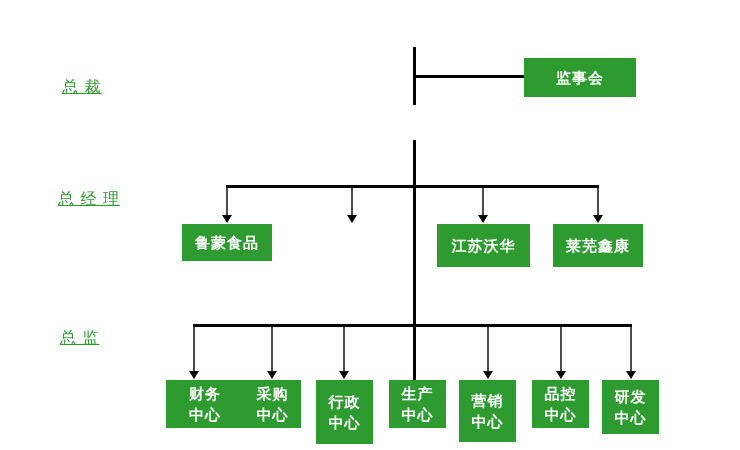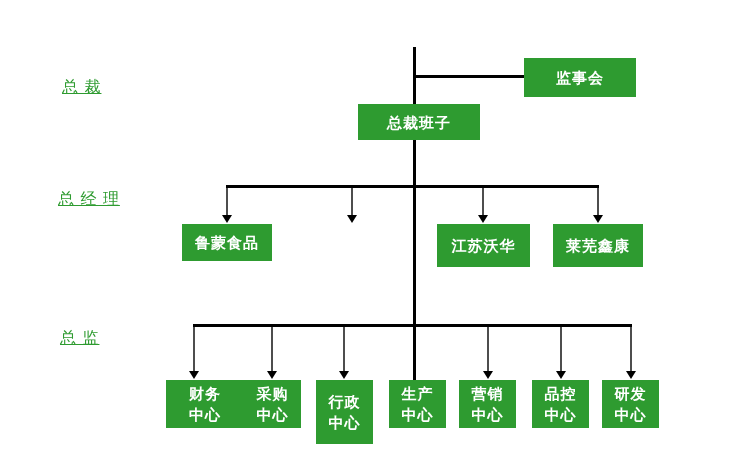--- a/index.html
+++ b/index.html
@@ -73,34 +73,33 @@
   <div class="arrow" style="left:593px;top:188px;height:35px"></div>
 
   <div class="arrow" style="left:189px;top:327px;height:52px"></div>
   <div class="arrow" style="left:267px;top:327px;height:52px"></div>
   <div class="arrow" style="left:339px;top:327px;height:52px"></div>
   <div class="arrow" style="left:483px;top:327px;height:52px"></div>
   <div class="arrow" style="left:556px;top:327px;height:52px"></div>
   <div class="arrow" style="left:626px;top:327px;height:52px"></div>
 
   <div class="node" style="left:524px;top:58px;width:112px;height:39px">监事会</div>
-  <div class="node" style="left:358px;top:104px;width:122px;height:36px">总裁班子</div>
 
   <div class="node" style="left:182px;top:224px;width:90px;height:37px">鲁蒙食品</div>
   <div class="node" style="left:437px;top:224px;width:93px;height:43px">江苏沃华</div>
   <div class="node" style="left:553px;top:224px;width:90px;height:43px">莱芜鑫康</div>
 
   <div class="node" style="left:166px;top:380px;width:78px;height:48px">财务
 中心</div>
   <div class="node" style="left:244px;top:380px;width:57px;height:48px">采购
 中心</div>
   <div class="node" style="left:316px;top:380px;width:57px;height:64px">行政
 中心</div>
   <div class="node" style="left:389px;top:380px;width:57px;height:48px">生产
 中心</div>
-  <div class="node" style="left:459px;top:380px;width:57px;height:48px">营销
+  <div class="node" style="left:459px;top:380px;width:57px;height:62px">营销
 中心</div>
   <div class="node" style="left:532px;top:380px;width:57px;height:48px">品控
 中心</div>
-  <div class="node" style="left:602px;top:380px;width:57px;height:48px">研发
+  <div class="node" style="left:602px;top:380px;width:57px;height:54px">研发
 中心</div>
 
 </div>
 
 </body></html>

